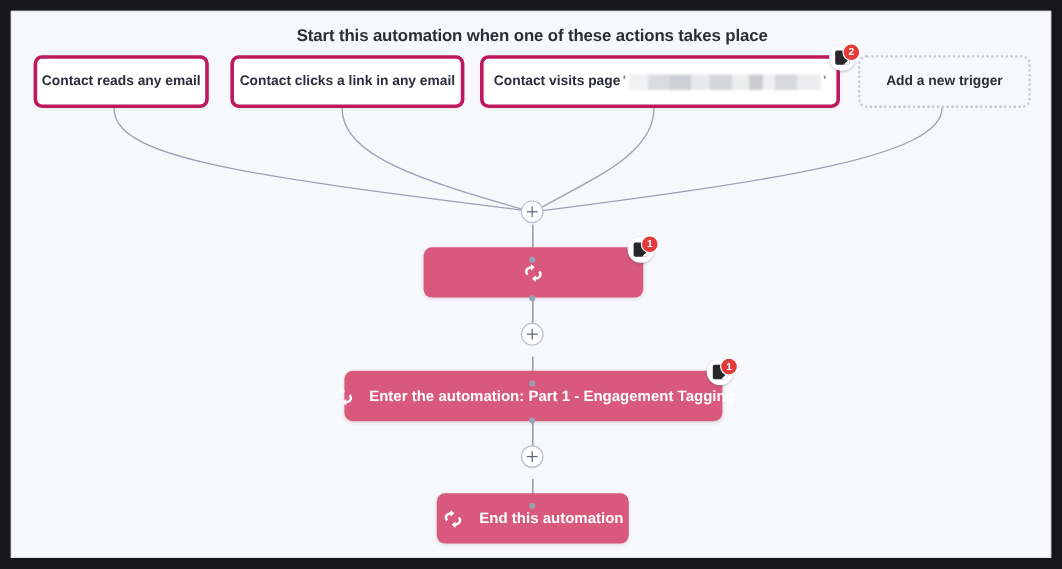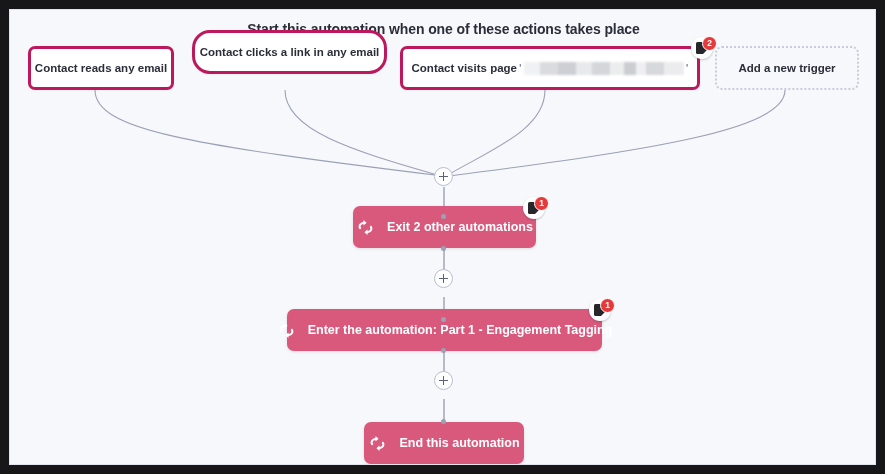--- a/index.html
+++ b/index.html
@@ -227,21 +227,21 @@
         <path d="M 434 389 L 434 412" stroke-width="1.4"></path>
       </g>
     </svg>
 
     <div class="title">Start this automation when one of these actions takes place</div>
 
     <div class="trigger" style="left:18px; top:36px; width:146px;">
       <span>Contact reads any email</span>
     </div>
 
-    <div class="trigger" style="left:182px; top:20px; width:195px;border-radius:18px;">
+    <div class="trigger" style="left:182px; top:36px; width:195px;">
       <span>Contact clicks a link in any email</span>
     </div>
 
     <div class="trigger" style="left:390px; top:36px; width:300px;">
       <span class="redacted-wrap">
         <span>Contact visits page</span>
         <span class="quote">'</span>
         <span class="redacted"></span>
         <span class="quote">'</span>
       </span>
@@ -262,21 +262,20 @@
     <div class="dot" style="left:431px; top:204px;"></div>
     <div class="node" style="left:343px; top:196px; width:183px;">
       <span class="glyph">
         <svg width="19" height="19" viewBox="0 0 19 19">
           <g fill="#ffffff">
             <path d="M7.4 3.9 C4.6 4.2 2.6 6.0 2.6 8.4 C2.6 9.6 3.1 10.6 4.0 11.4 L5.4 9.9 C4.9 9.5 4.6 9.0 4.6 8.4 C4.6 7.1 5.8 6.1 7.5 5.9 L7.5 7.6 L10.6 4.8 L7.5 2.1 Z"></path>
             <path d="M11.6 15.1 C14.4 14.8 16.4 13.0 16.4 10.6 C16.4 9.4 15.9 8.4 15.0 7.6 L13.6 9.1 C14.1 9.5 14.4 10.0 14.4 10.6 C14.4 11.9 13.2 12.9 11.5 13.1 L11.5 11.4 L8.4 14.2 L11.5 16.9 Z"></path>
           </g>
         </svg>
       </span>
-      <span>Exit 2 other automations</span>
     </div>
     <div class="badge" style="left:513px; top:187px;">
       <span class="disc"></span>
       <span class="sq"></span>
       <span class="count">1</span>
     </div>
     <div class="dot" style="left:431px; top:236px;"></div>
 
     <div class="plus" style="left:424px; top:259px;"></div>
 
@@ -295,21 +294,21 @@
     <div class="badge" style="left:579px; top:289px;">
       <span class="disc"></span>
       <span class="sq"></span>
       <span class="count">1</span>
     </div>
     <div class="dot" style="left:431px; top:338px;"></div>
 
     <div class="plus" style="left:424px; top:361px;"></div>
 
     <div class="dot" style="left:431px; top:409px;"></div>
-    <div class="node" style="left:354px; top:412px; width:160px;">
+    <div class="node" style="left:354px; top:401px; width:160px;">
       <span class="glyph">
         <svg width="19" height="19" viewBox="0 0 19 19">
           <g fill="#ffffff">
             <path d="M7.4 3.9 C4.6 4.2 2.6 6.0 2.6 8.4 C2.6 9.6 3.1 10.6 4.0 11.4 L5.4 9.9 C4.9 9.5 4.6 9.0 4.6 8.4 C4.6 7.1 5.8 6.1 7.5 5.9 L7.5 7.6 L10.6 4.8 L7.5 2.1 Z"></path>
             <path d="M11.6 15.1 C14.4 14.8 16.4 13.0 16.4 10.6 C16.4 9.4 15.9 8.4 15.0 7.6 L13.6 9.1 C14.1 9.5 14.4 10.0 14.4 10.6 C14.4 11.9 13.2 12.9 11.5 13.1 L11.5 11.4 L8.4 14.2 L11.5 16.9 Z"></path>
           </g>
         </svg>
       </span>
       <span>End this automation</span>
     </div>

